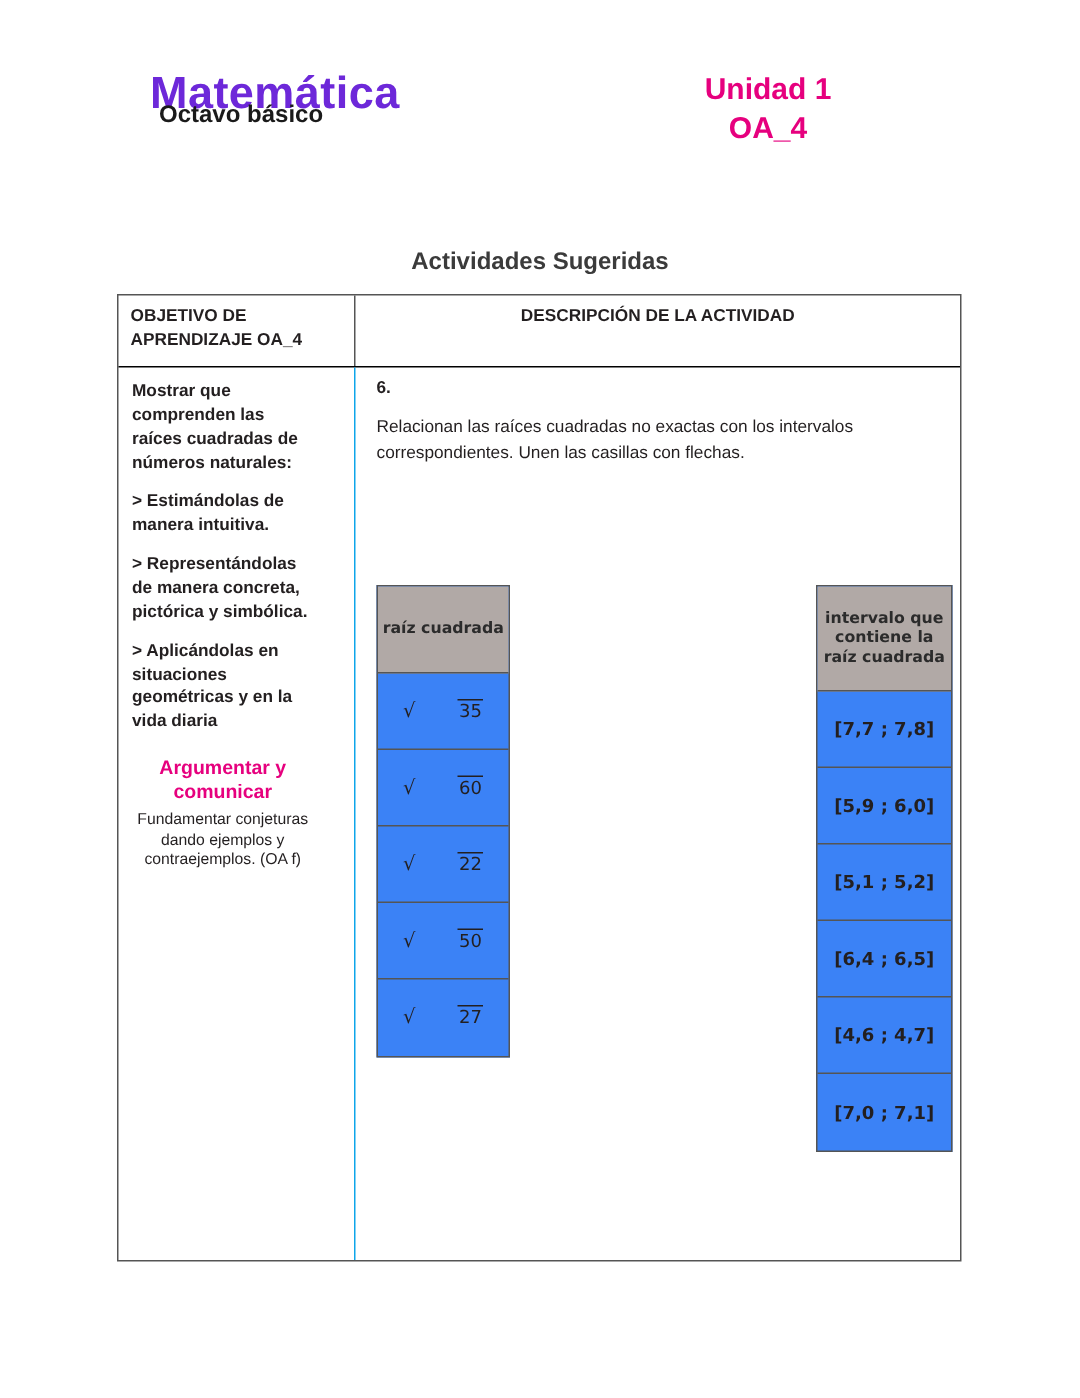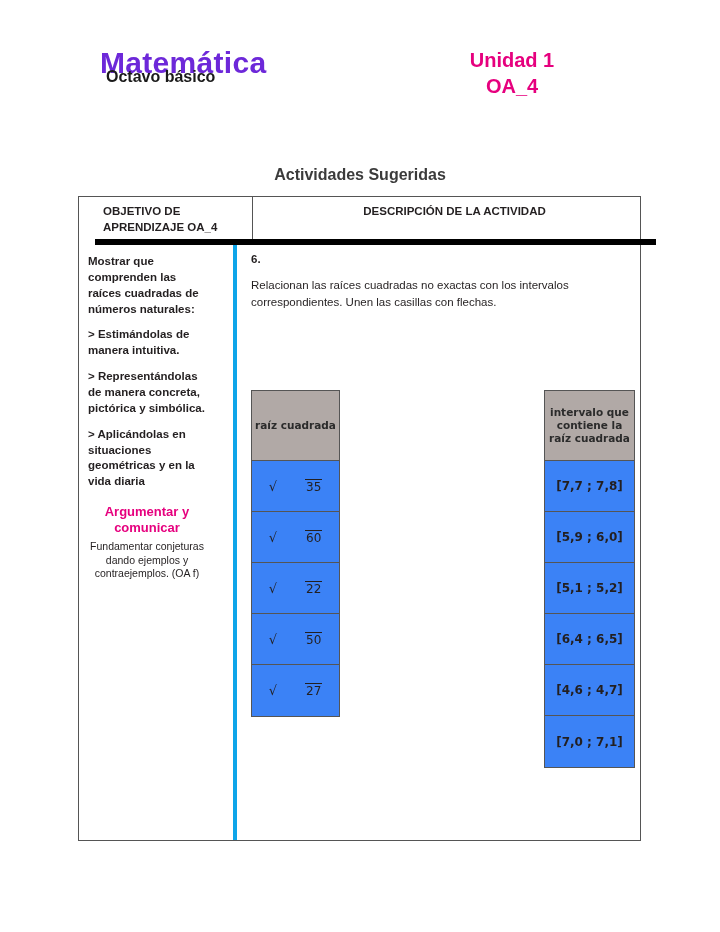--- a/index.html
+++ b/index.html
@@ -81,25 +81,25 @@
     position: absolute;
     left: 78px;
     top: 196px;
     width: 563px;
     height: 645px;
     border: 1px solid #555;
     box-sizing: border-box;
   }
   .thead {
     position: absolute;
-    left: 16px; top: 0;
+    left: 0; top: 0;
     width: 100%;
     height: 48px;
     box-sizing: border-box;
-    border-bottom: 6px solid #000000;
+    border-bottom: 1px solid #000000;
   }
   .th-left {
     position: absolute;
     left: 0; top: 0;
     width: 158px;
     height: 100%;
     box-sizing: border-box;
     border-right: 1px solid #555;
     padding: 7px 8px 0 8px;
     font-size: 11.5px;
@@ -116,21 +116,21 @@
     text-align: center;
     font-size: 11.5px;
     font-weight: bold;
   }
   .tbody-left {
     position: absolute;
     left: 0; top: 48px;
     width: 158px;
     bottom: 0;
     box-sizing: border-box;
-    border-right: 4px solid #0ea5e9;
+    border-right: 1px solid #0ea5e9;
     padding: 9px 27px 0 9px;
   }
   .obj-text p {
     margin: 0 0 10px 0;
     font-size: 11.5px;
     font-weight: bold;
     line-height: 1.38;
   }
   .skill-block {
     margin-top: 14px;
@@ -200,21 +200,21 @@
   .cell.head {
     background: #b1a9a6;
     font-family: "DejaVu Sans", sans-serif;
     font-weight: bold;
     font-size: 10.5px;
     color: #2b2b2b;
     line-height: 1.25;
     padding: 2px;
   }
   .col-left .cell { height: 51px; }
-  .col-left .cell.head { height: 70px; text-align: center; }
+  .col-left .cell.head { height: 58px; text-align: center; }
   .col-right .cell { height: 51px; }
   .col-right .cell.head { height: 70px; }
   .radical {
     font-family: "DejaVu Sans", sans-serif;
     font-size: 12px;
     white-space: nowrap;
   }
   .radical .rad-sign { font-size: 13px; }
   .radical .rad-num {
     border-top: 1px solid #231f20;

